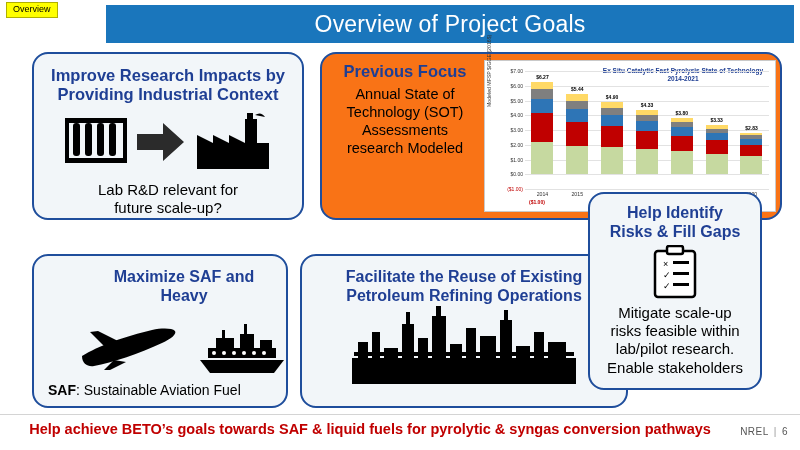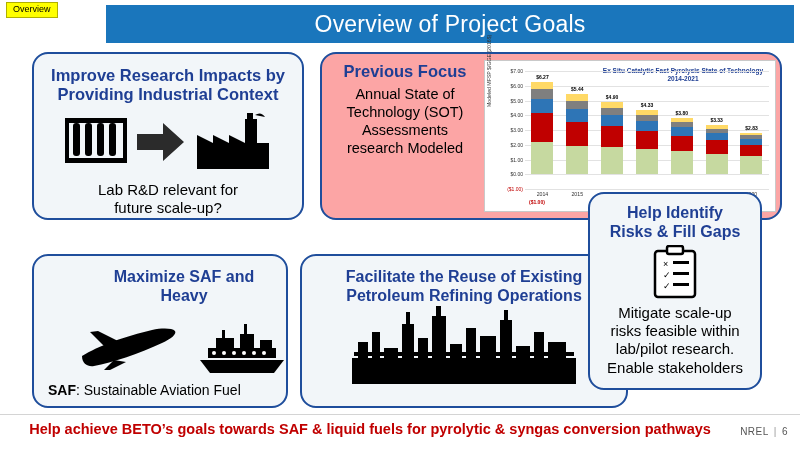--- a/index.html
+++ b/index.html
@@ -88,21 +88,21 @@
   }
   #card-impacts .card-body {
     font-size: 15px;
     margin-top: 6px;
   }
 
   
   #card-previous {
     left: 320px; top: 52px;
     width: 462px; height: 168px;
-    background: #fca5a5;
+    background: #f97316;
   }
   #card-previous .pf-left {
     position: absolute;
     left: 8px; top: 8px;
     width: 150px;
   }
   #card-previous .pf-title {
     font-size: 16.5px;
     color: #1f3f94;
     font-weight: bold;

